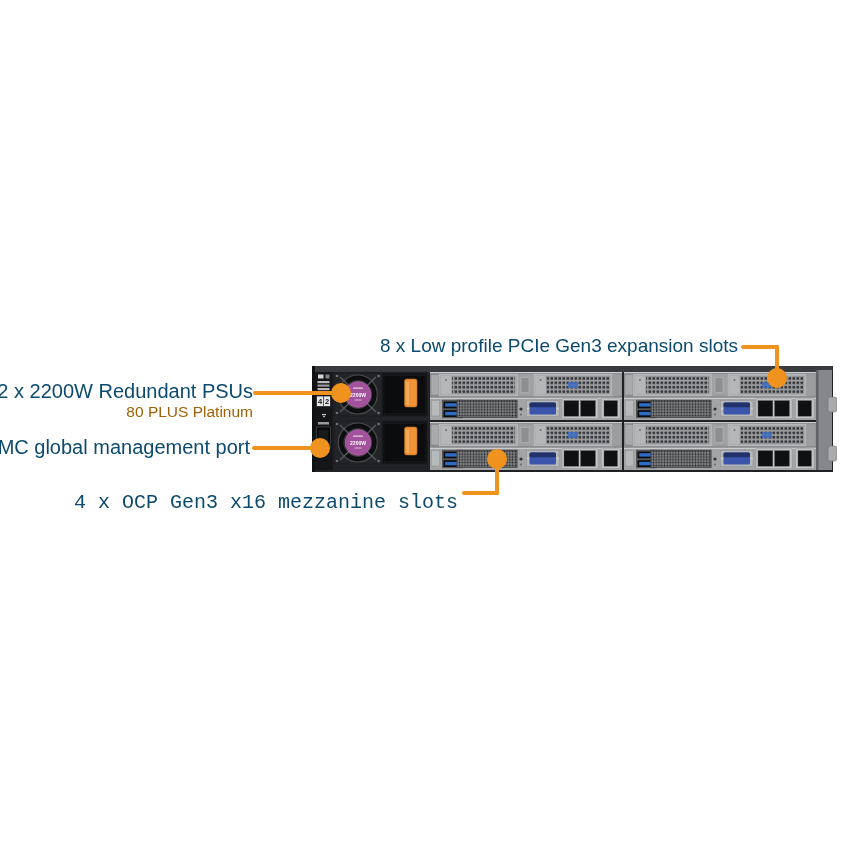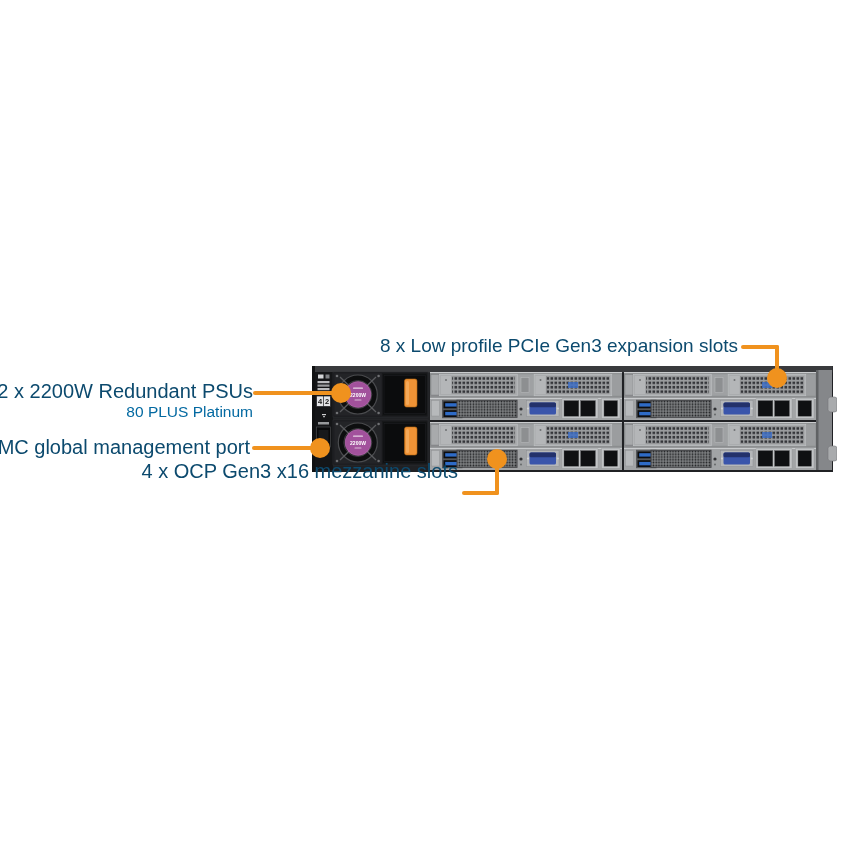--- a/index.html
+++ b/index.html
@@ -1,21 +1,21 @@
 <!DOCTYPE html>
 <html><head>
 <meta charset="utf-8">
 <style>
   html,body{margin:0;padding:0;background:#ffffff;}
   .canvas{position:relative;width:841px;height:841px;background:#ffffff;overflow:hidden;
           font-family:"Liberation Sans","DejaVu Sans",sans-serif;}
   .label{position:absolute;white-space:nowrap;color:#0c4a6e;line-height:1.1;}
   .label-main{font-size:20px;}
   .label-top{font-size:19px;}
-  .label-sub{font-size:15.5px;color:#0369a1;}
+  .label-sub{font-size:15.5px;color:#a16207;}
   .oline{position:absolute;background:#F0921E;border-radius:2px;}
   .odot{position:absolute;width:20px;height:20px;border-radius:50%;background:#F0921E;}
   svg{display:block;}
 </style>
 </head>
 <body>
 
 <div class="canvas">
 
   <svg viewBox="0 0 525 110" style="position:absolute;left:312px;top:364px;width:525px;height:110px;">
@@ -163,18 +163,18 @@
 
   <div class="label label-main" style="right:588px;top:380px;">2 x 2200W Redundant PSUs</div>
   <div class="label label-sub" style="right:588px;top:403px;">80 PLUS Platinum</div>
   <div class="oline" style="left:253px;top:391px;width:82px;height:4px;"></div>
   <div class="odot" style="left:331px;top:383px;"></div>
 
   <div class="label label-main" style="right:591px;top:436px;">CMC global management port</div>
   <div class="oline" style="left:252px;top:446px;width:63px;height:4px;"></div>
   <div class="odot" style="left:310px;top:438px;"></div>
 
-  <div class="label label-main" style="right:383px;top:460px;">4 x OCP Gen3 x16 mezzanine slots</div>
+  <div class="label label-main" style="right:383px;top:492px;font-family:Liberation Mono, monospace;">4 x OCP Gen3 x16 mezzanine slots</div>
   <div class="oline" style="left:462px;top:491px;width:37px;height:4px;"></div>
   <div class="oline" style="left:495px;top:466px;width:4px;height:29px;"></div>
   <div class="odot" style="left:487px;top:449px;"></div>
 
 </div>
 
 </body></html>

